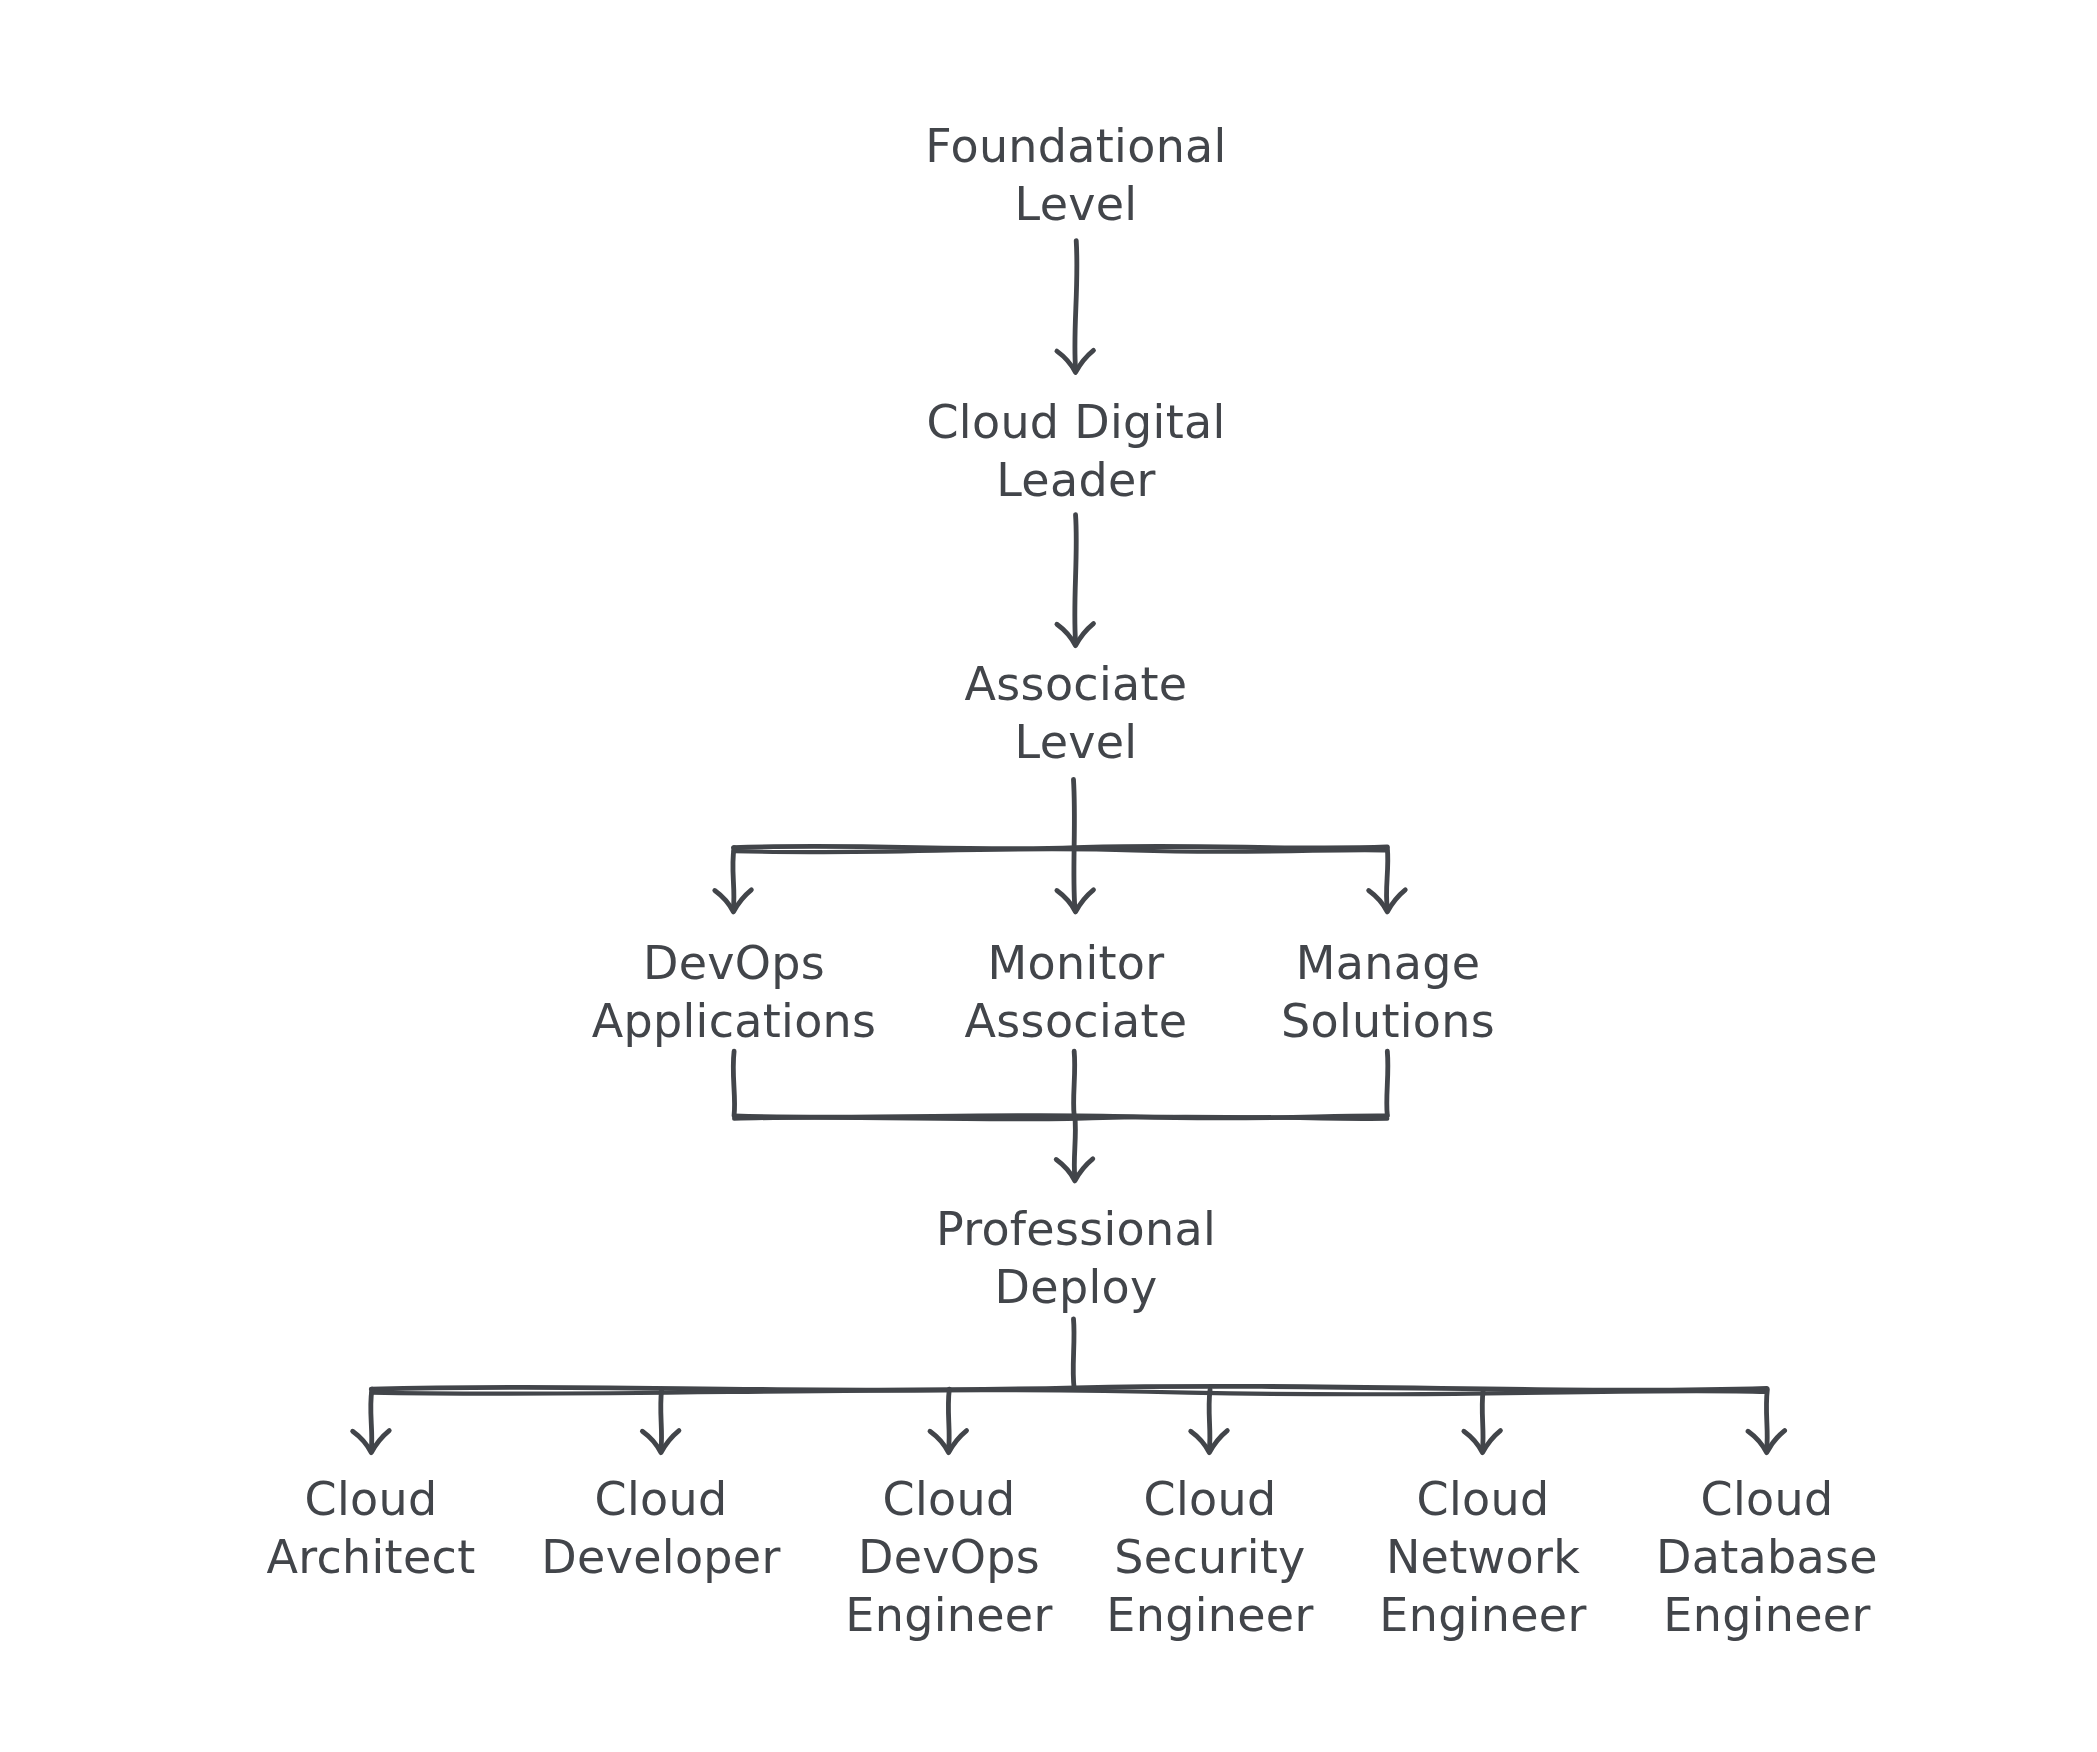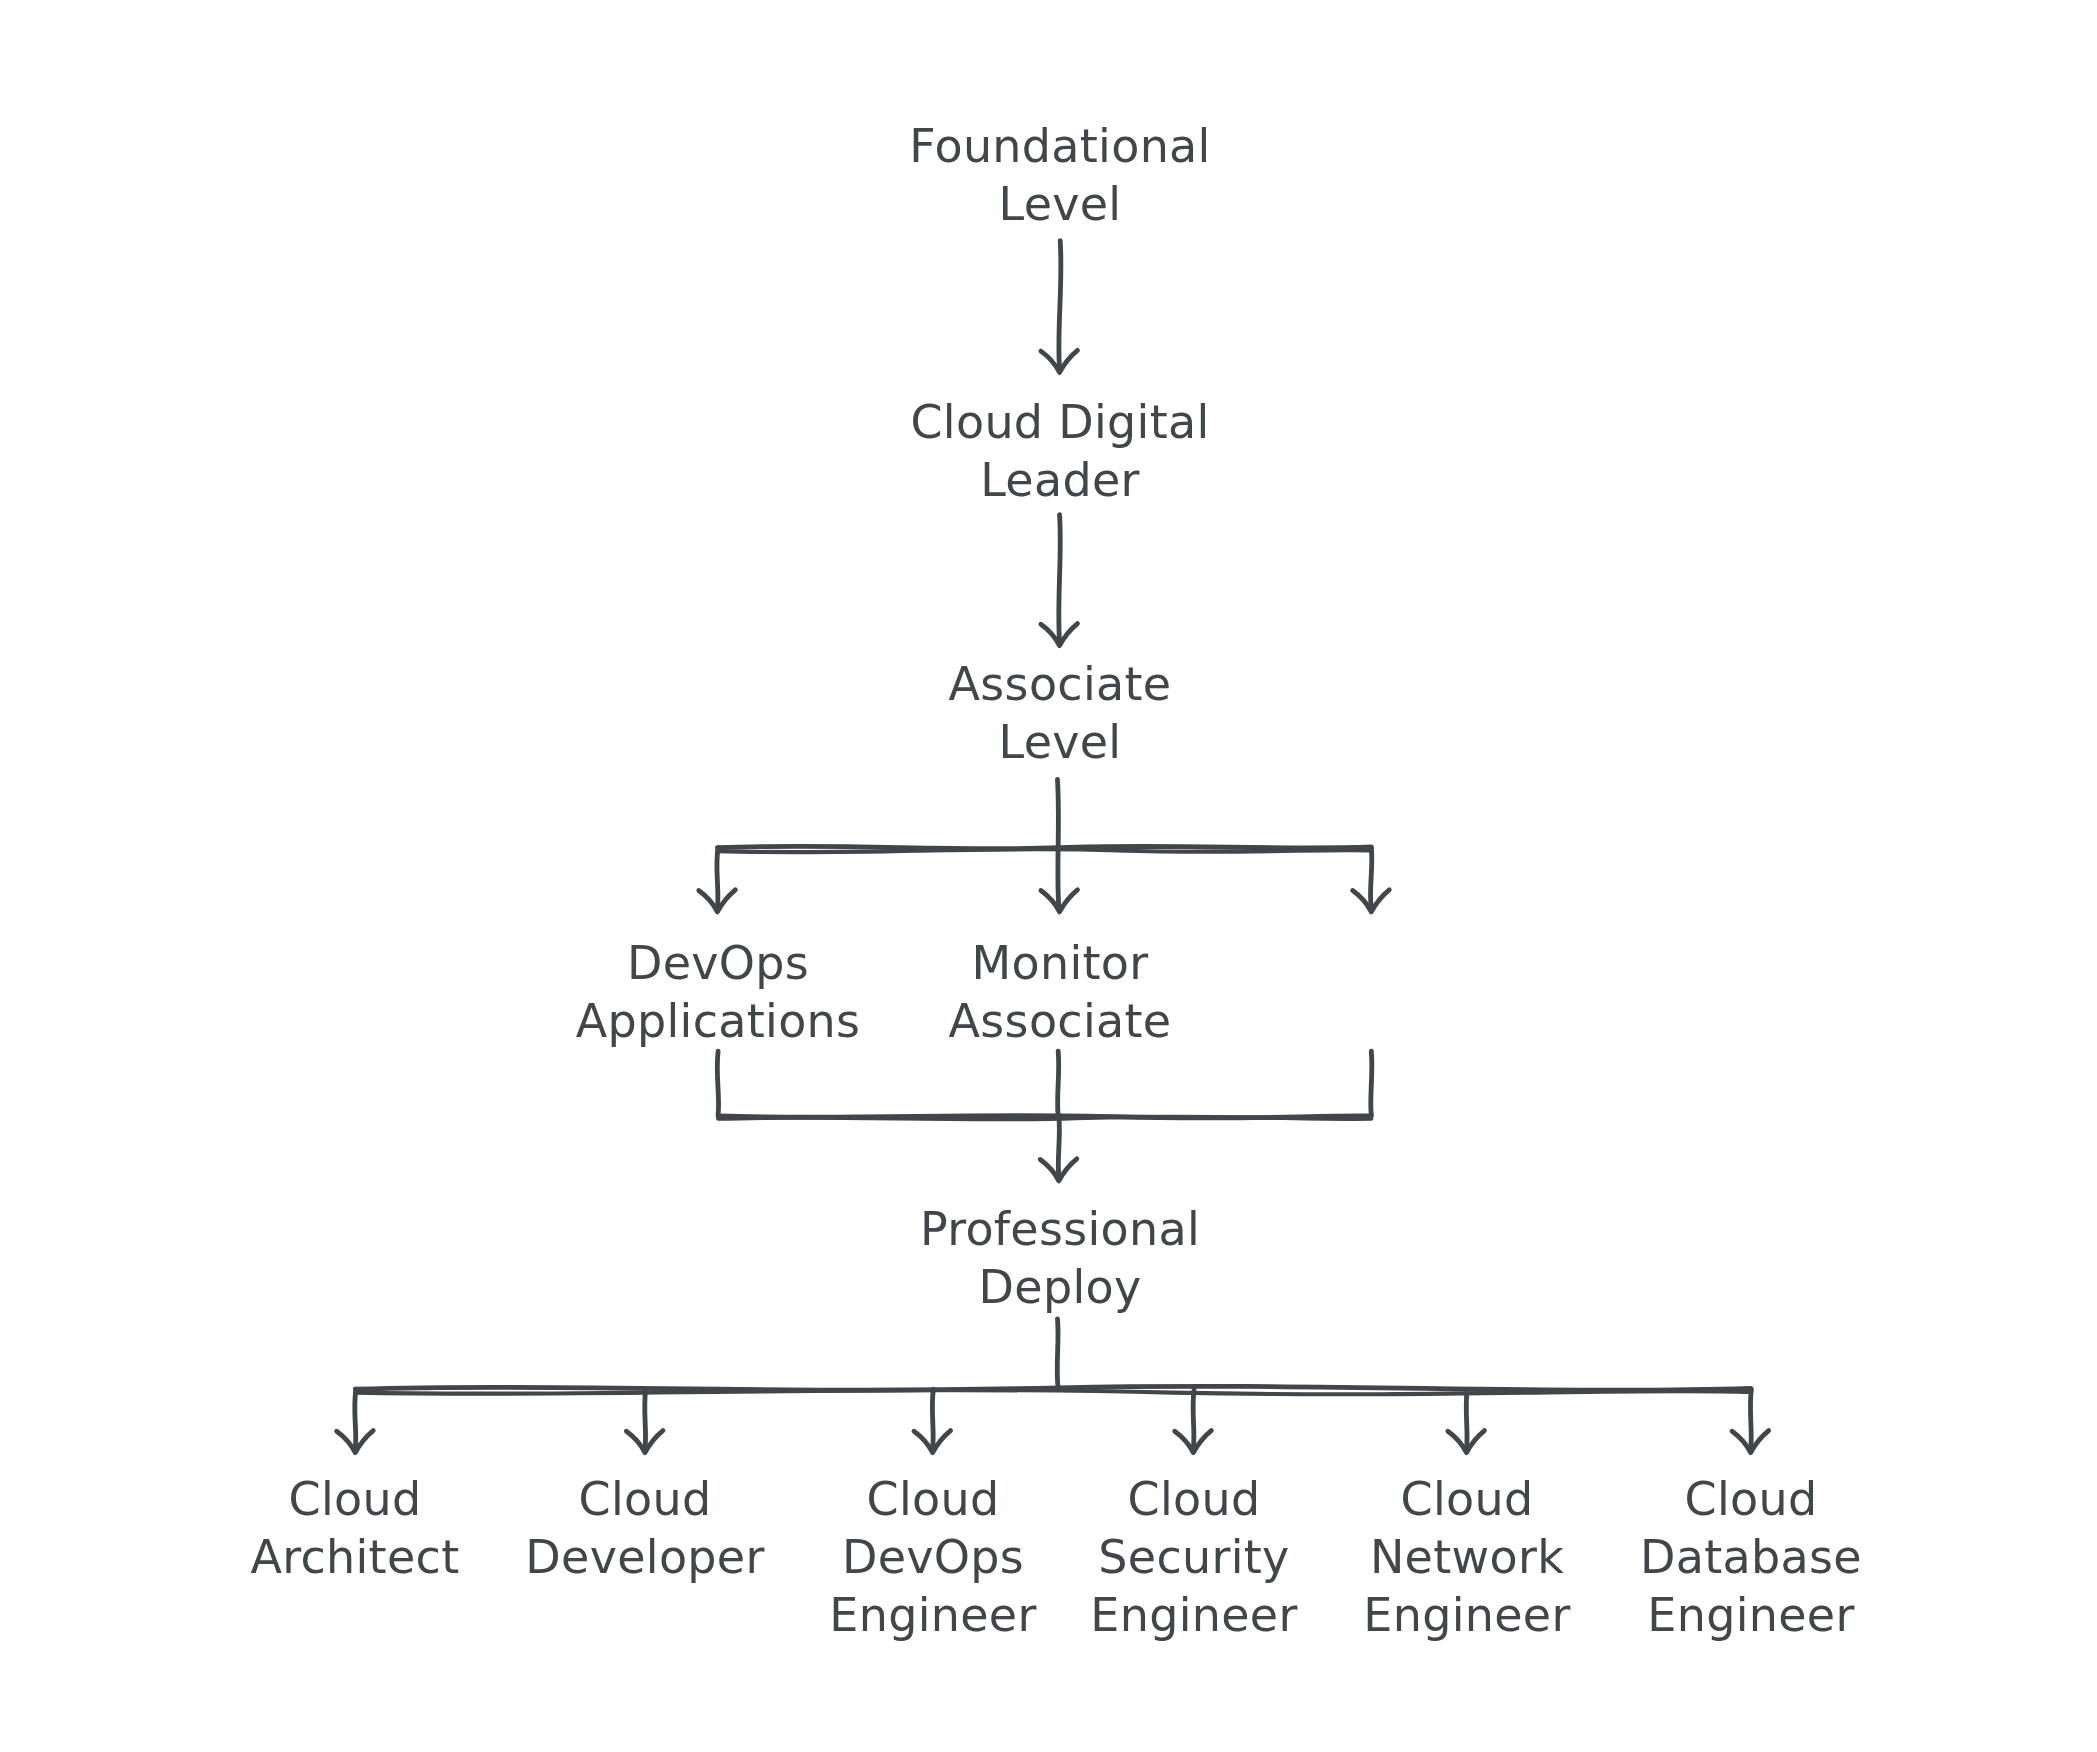--- a/index.html
+++ b/index.html
@@ -1,20 +1,20 @@
 <!DOCTYPE html>
 <html style="font-size:11px"><head>
 <meta charset="utf-8">
 <style>
   :root { --ink: #42454a; --paper: #ffffff; }
   * { margin: 0; padding: 0; box-sizing: border-box; }
   html, body { background: var(--paper); }
   body { width: 2097px; height: 1752px; position: relative; overflow: hidden;
          font-family: "DejaVu Sans", "Liberation Sans", sans-serif; }
-  .canvas { position: absolute; inset: 0; width: 2011px; height: 1752px; }
+  .canvas { position: absolute; inset: 0; width: 2011px; height: 1752px; margin-left: 16px; }
   svg.wires { position: absolute; inset: 0; width: 2097px; height: 1752px; }
   svg.wires path { fill: none; stroke: var(--ink); stroke-width: 7;
                    stroke-linecap: round; stroke-linejoin: round; }
   svg.wires path.pass2 { stroke-width: 6; }
   .node { position: absolute; transform: translateX(-50%);
           text-align: center; white-space: pre-line;
           font-size: 46px; line-height: 58px; color: var(--ink);
           letter-spacing: 0.3px; }
 </style>
 </head>
@@ -67,20 +67,22 @@
   <div class="node" style="left:1060px; top:117px;">Foundational
 Level</div>
   <div class="node" style="left:1060px; top:393px;">Cloud Digital
 Leader</div>
   <div class="node" style="left:1060px; top:655px;">Associate
 Level</div>
   <div class="node" style="left:718px; top:934px;">DevOps
 Applications</div>
   <div class="node" style="left:1060px; top:934px;">Monitor
 Associate</div>
+  <div class="node" style="left:1372px; top:934px;">Manage
+Solutions</div>
   <div class="node" style="left:1060px; top:1200px;">Professional
 Deploy</div>
   <div class="node" style="left:355px;  top:1470px;">Cloud
 Architect</div>
   <div class="node" style="left:645px;  top:1470px;">Cloud
 Developer</div>
   <div class="node" style="left:933px; top:1470px;">Cloud
 DevOps
 Engineer</div>
   <div class="node" style="left:1194px; top:1470px;">Cloud

